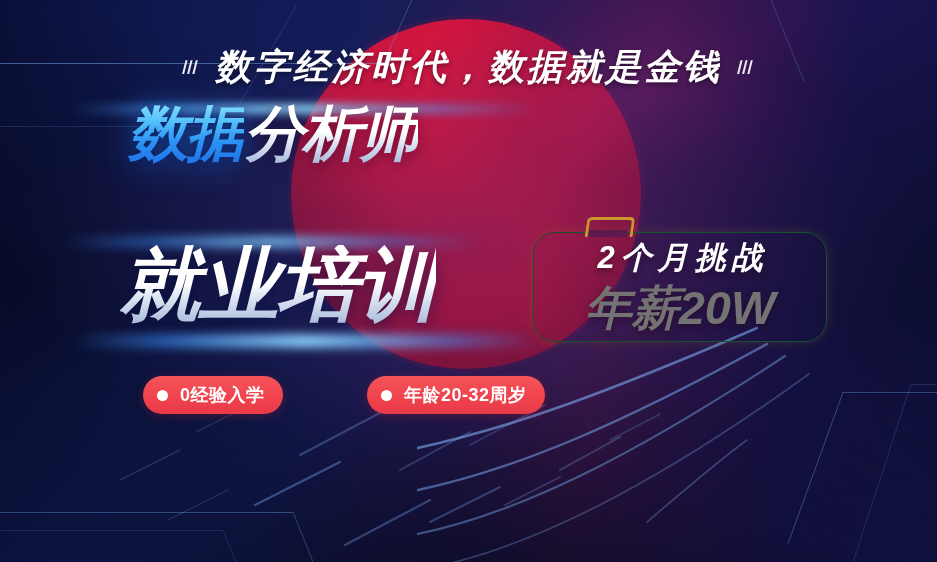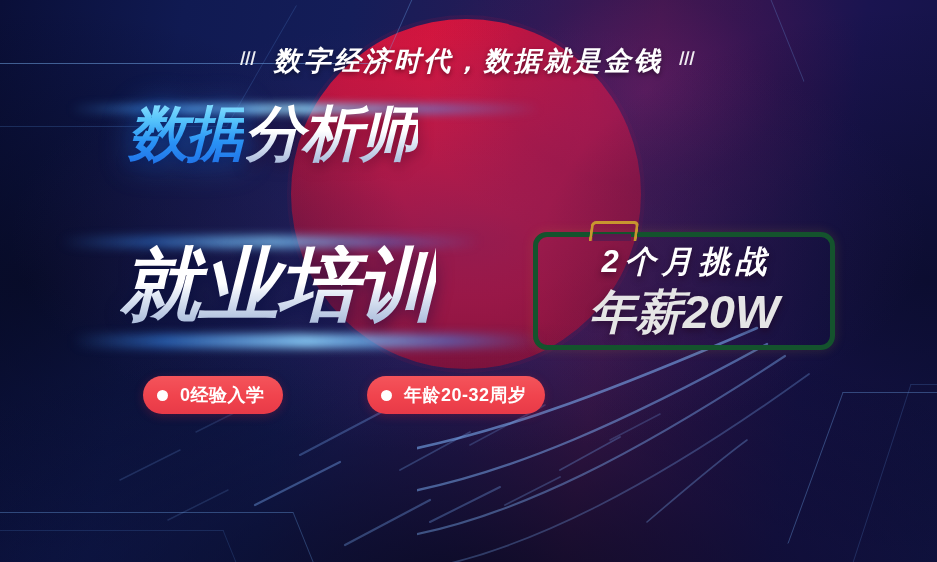--- a/index.html
+++ b/index.html
@@ -199,21 +199,21 @@
     font-size: 15px;
     font-weight: 700;
     letter-spacing: 1px;
     transform: skewX(-14deg);
     vertical-align: 8px;
     opacity: .92;
   }
   .tagline .tl-text {
     display: inline-block;
     color: #ffffff;
-    font-size: 27px;
+    font-size: 36px;
     font-weight: 700;
     font-style: italic;
     letter-spacing: 3px;
     margin: 0 12px;
     text-shadow: 0 2px 5px rgba(0,0,0,0.45);
   }
 
   .headline1 {
     position: absolute;
     left: 128px;
@@ -262,22 +262,22 @@
     filter: drop-shadow(0 4px 8px rgba(0,10,60,0.55));
   }
 
   
   .callout {
     position: absolute;
     left: 533px;
     top: 232px;
     width: 292px;
     height: 108px;
-    border: 5px solid #14532d;
-    border-radius: 14px;
+    border: 1px solid #14532d;
+    border-radius: 22px;
     z-index: 10;
     box-shadow: 0 0 12px rgba(200,150,47,0.18);
   }
   .callout-notch {
     position: absolute;
     left: 52px;
     top: -16px;
     width: 42px;
     height: 17px;
     background: transparent;
@@ -310,21 +310,21 @@
     text-shadow: 0 3px 6px rgba(30,0,25,0.55);
   }
   .callout-line2 {
     position: absolute;
     left: 0; right: 0;
     top: 44px;
     text-align: center;
     font-size: 47px;
     font-weight: 900;
     font-style: italic;
-    color: #e5e5e5;
+    color: #737373;
     letter-spacing: 0px;
     white-space: nowrap;
     text-shadow: 0 3px 7px rgba(30,0,25,0.55);
   }
 
   
   .pills {
     position: absolute;
     left: 0; top: 376px;
     width: 937px;

